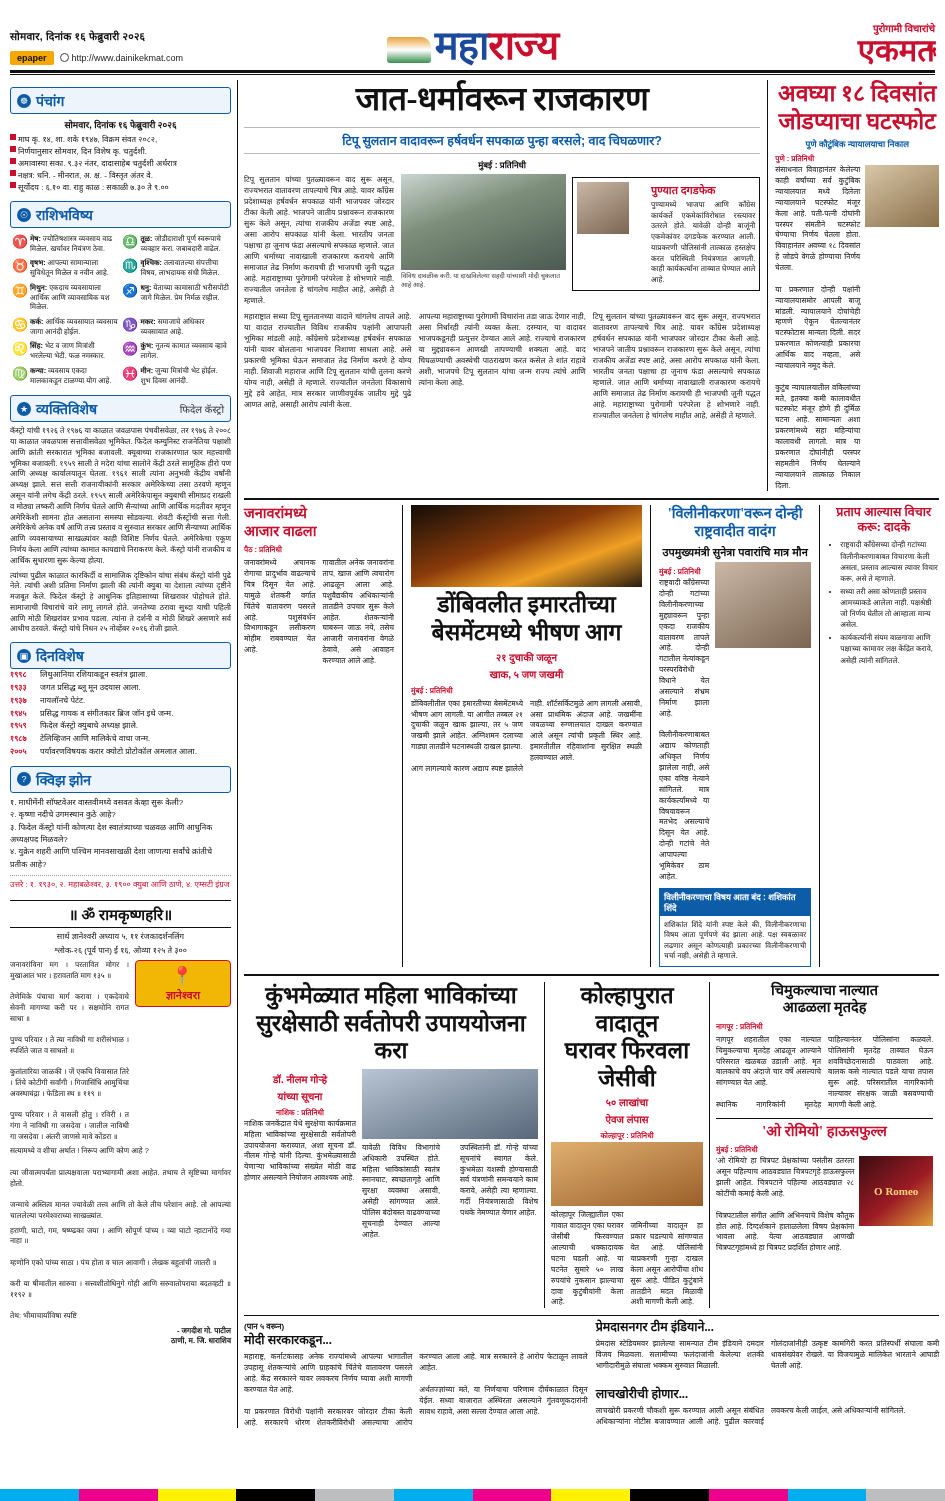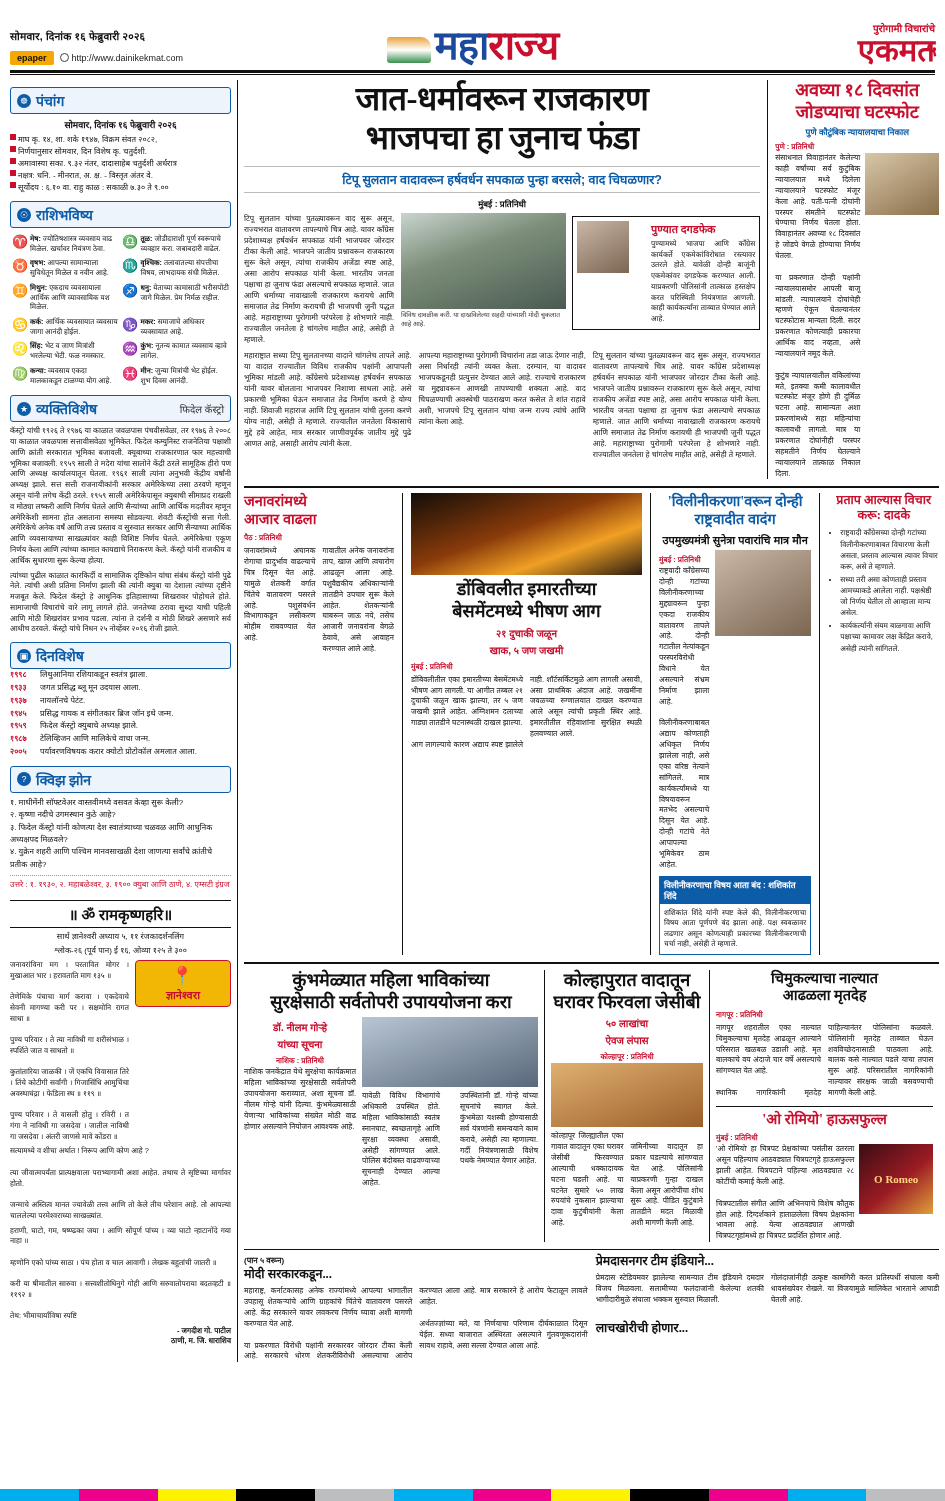--- a/index.html
+++ b/index.html
@@ -100,21 +100,21 @@
   .inset p { margin:0; font-size:7.4px; line-height:1.45; text-align:justify; }
 
   .hrule { border-top:1px solid #111; margin:7px 0 0; }
   .hrule2 { border-top:2px solid #111; margin:7px 0 0; }
 
   .grid3 { display:flex; gap:8px; margin-top:5px; }
   .cell { flex:1; }
   .cell.sep { border-left:1px solid #111; padding-left:8px; }
 
   .hl { font-family:"Liberation Serif", serif; font-weight:bold; line-height:1.2; }
-  .hl.lg { font-size:18px; }
+  .hl.lg { font-size:23px; }
   .hl.md { font-size:14.5px; }
   .hl.sm { font-size:12.5px; }
   .hl.c { text-align:center; }
   .blue { color:#0d5ca8; }
   .red { color:#c8102e; }
 
   .sub-hl { font-size:11px; font-weight:bold; text-align:center; margin-top:4px; color:#111; }
   .dek { font-size:10px; font-weight:bold; text-align:center; color:#c8102e; margin-top:3px; }
   .bd { font-size:7.5px; line-height:1.45; text-align:justify; margin-top:4px; }
   .cols2 { column-count:2; column-gap:7px; }
@@ -355,21 +355,20 @@
 तेथ: भीमाचार्यांविषा स्पष्टि</div>
       <div class="ram-sign" style="white-space:pre-line">- जगदीश गो. पाटील
 ठाणी, म. जि. धाराशिव</div>
     </div>
 
     <div class="col-main">
 
       <div style="display:flex;">
         <div style="flex:1; padding-right:7px;">
           <div class="lead-title">जात-धर्मावरून राजकारण</div>
-          <div class="lead-title">भाजपचा  हा जुनाच फंडा</div>
           <div class="lead-sub">टिपू सुलतान वादावरून हर्षवर्धन सपकाळ पुन्हा बरसले; वाद चिघळणार?</div>
           <div class="byline">मुंबई : प्रतिनिधी</div>
 
           <div class="lead-wrap">
             <div class="lead-col" style="width:150px;">टिपू सुलतान यांच्या पुतळ्यावरून वाद सुरू असून, राज्यभरात वातावरण तापल्याचे चित्र आहे. यावर काँग्रेस प्रदेशाध्यक्ष हर्षवर्धन सपकाळ यांनी भाजपवर जोरदार टीका केली आहे. भाजपने जातीय प्रश्नावरून राजकारण सुरू केले असून, त्यांचा राजकीय अजेंडा स्पष्ट आहे, असा आरोप सपकाळ यांनी केला. भारतीय जनता पक्षाचा हा जुनाच फंडा असल्याचे सपकाळ म्हणाले. जात आणि धर्माच्या नावाखाली राजकारण करायचे आणि समाजात तेढ निर्माण करायची ही भाजपची जुनी पद्धत आहे. महाराष्ट्राच्या पुरोगामी परंपरेला हे शोभणारे नाही. राज्यातील जनतेला हे चांगलेच माहीत आहे, असेही ते म्हणाले.</div>
             <div style="flex:1;">
               <div style="display:flex; gap:6px;">
                 <div style="width:165px;">
                   <div class="photo crowd" style="height:96px;"></div>
                   <div class="cap">विविध दावळीक करी. या दाखविलेल्या सहदी यांच्याशी मोदी चुकलात आहे आहे.</div>
@@ -538,20 +537,21 @@
 या प्रकरणात विरोधी पक्षांनी सरकारवर जोरदार टीका केली आहे. सरकारचे धोरण शेतकरीविरोधी असल्याचा आरोप करण्यात आला आहे. मात्र सरकारने हे आरोप फेटाळून लावले आहेत.
 
 अर्थतज्ज्ञांच्या मते, या निर्णयाचा परिणाम दीर्घकाळात दिसून येईल. सध्या बाजारात अस्थिरता असल्याने गुंतवणूकदारांनी सावध राहावे, असा सल्ला देण्यात आला आहे.</div>
         </div>
         <div style="flex:1;">
           <div class="hl sm">प्रेमदासनगर टीम इंडियाने...</div>
           <div class="bd cols2" style="white-space:pre-line">प्रेमदास स्टेडियमवर झालेल्या सामन्यात टीम इंडियाने दमदार विजय मिळवला. सलामीच्या फलंदाजांनी केलेल्या शतकी भागीदारीमुळे संघाला भक्कम सुरुवात मिळाली.
 
 गोलंदाजांनीही उत्कृष्ट कामगिरी करत प्रतिस्पर्धी संघाला कमी धावसंख्येवर रोखले. या विजयामुळे मालिकेत भारताने आघाडी घेतली आहे.</div>
           <div class="hl sm" style="margin-top:4px;">लाचखोरीची होणार...</div>
+          <div class="bd cols2">लाचखोरी प्रकरणी चौकशी सुरू करण्यात आली असून संबंधित अधिकाऱ्यांना नोटीस बजावण्यात आली आहे. पुढील कारवाई लवकरच केली जाईल, असे अधिकाऱ्यांनी सांगितले.</div>
         </div>
       </div>
 
     </div>
   </div>
 
   <div class="cmyk">
     <div style="background:#00aeef"></div>
     <div style="background:#ec008c"></div>
     <div style="background:#fff200"></div>

